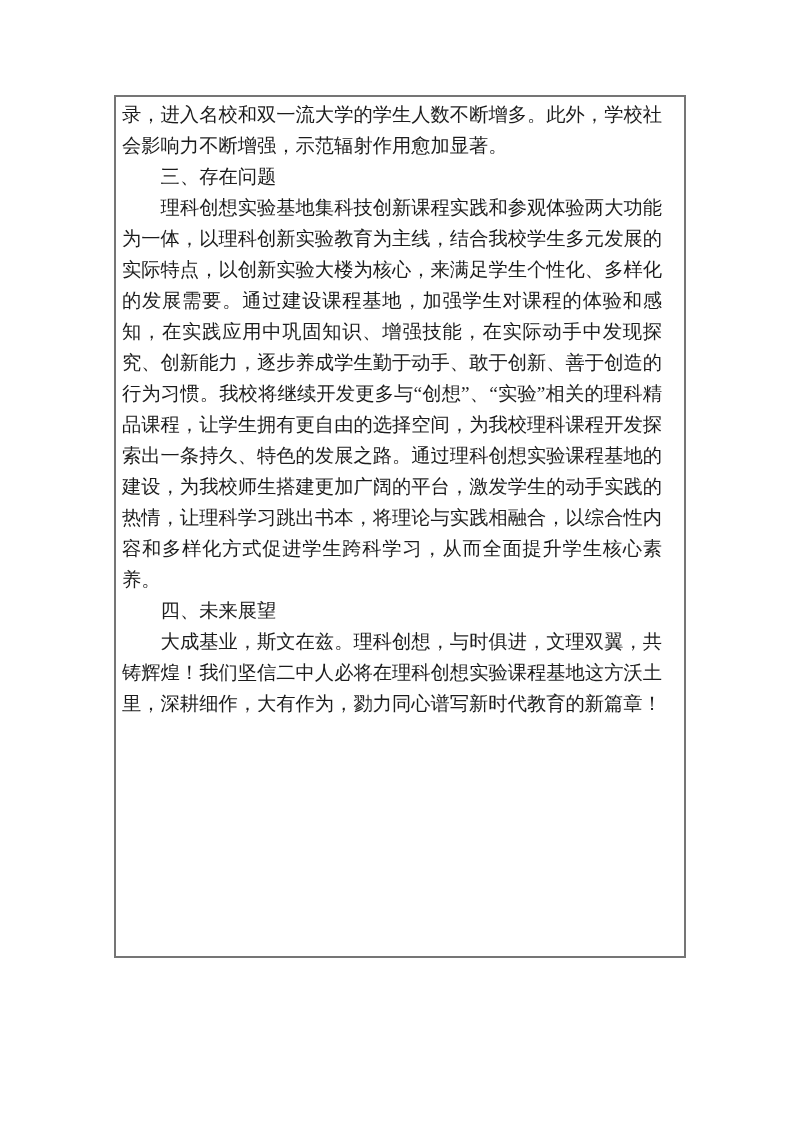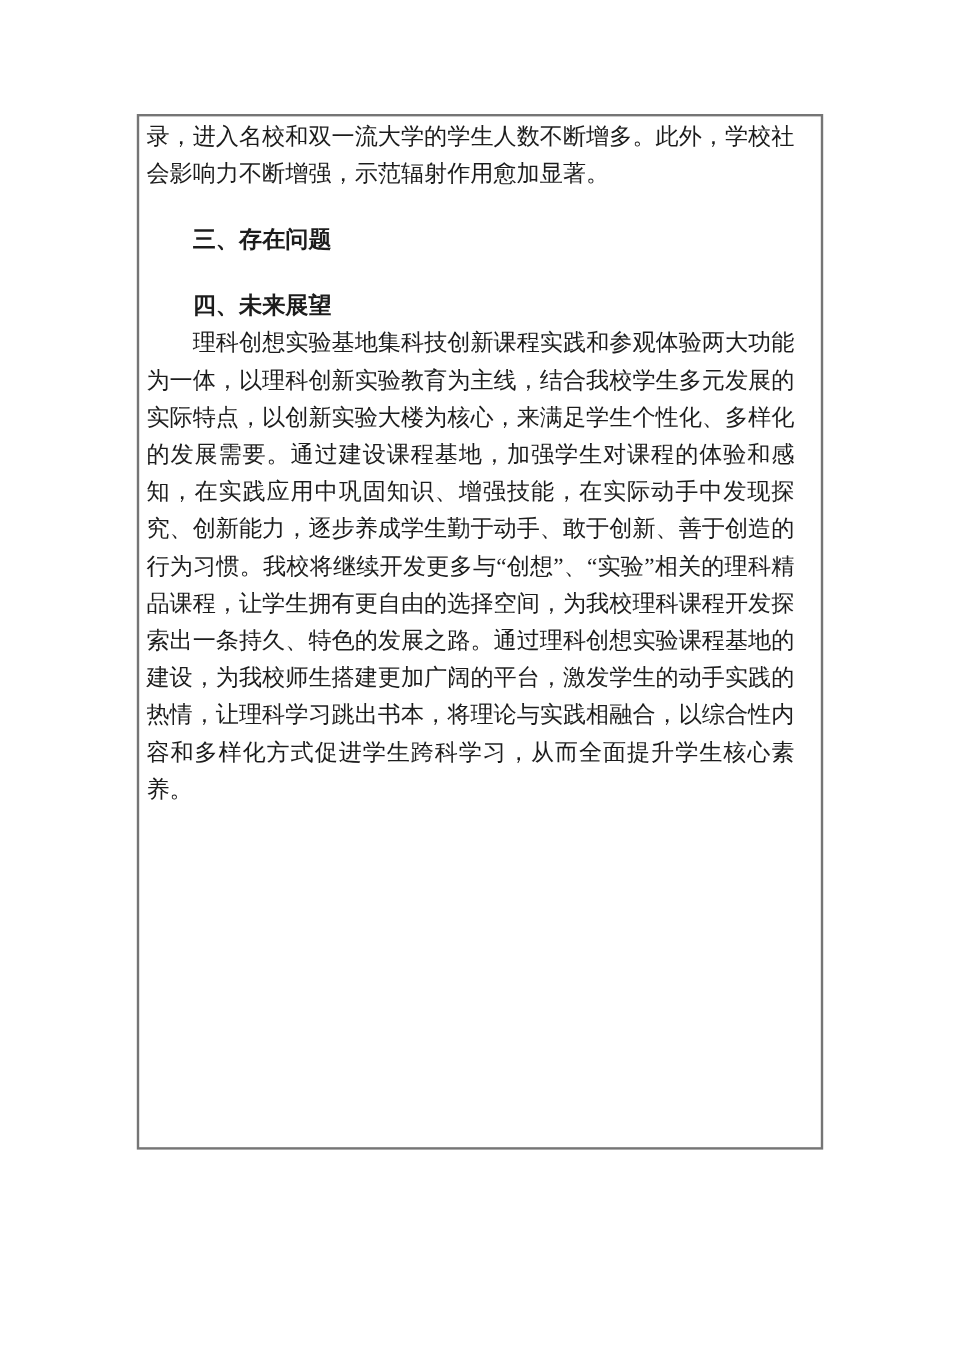--- a/index.html
+++ b/index.html
@@ -38,27 +38,27 @@
     color: #1c1c1c;
     text-align: justify;
     text-justify: inter-ideograph;
     word-break: break-all;
     overflow-wrap: anywhere;
   }
   .indent {
     text-indent: 2em;
   }
   .heading {
-    font-weight: bold;
-    margin-top: 24px;
+    font-weight: normal;
   }
 </style>
 </head>
 <body>
 
 <div class="page">
   <div class="text-cell">
     <p class="para">录，进入名校和双一流大学的学生人数不断增多。此外，学校社会影响力不断增强，示范辐射作用愈加显著。</p>
     <p class="para indent heading">三、存在问题</p>
+    <p class="para indent">理科创想实验基地集科技创新课程实践和参观体验两大功能为一体，以理科创新实验教育为主线，结合我校学生多元发展的实际特点，以创新实验大楼为核心，来满足学生个性化、多样化的发展需要。通过建设课程基地，加强学生对课程的体验和感知，在实践应用中巩固知识、增强技能，在实际动手中发现探究、创新能力，逐步养成学生勤于动手、敢于创新、善于创造的行为习惯。我校将继续开发更多与“创想”、“实验”相关的理科精品课程，让学生拥有更自由的选择空间，为我校理科课程开发探索出一条持久、特色的发展之路。通过理科创想实验课程基地的建设，为我校师生搭建更加广阔的平台，激发学生的动手实践的热情，让理科学习跳出书本，将理论与实践相融合，以综合性内容和多样化方式促进学生跨科学习，从而全面提升学生核心素养。</p>
     <p class="para indent heading">四、未来展望</p>
-    <p class="para indent">理科创想实验基地集科技创新课程实践和参观体验两大功能为一体，以理科创新实验教育为主线，结合我校学生多元发展的实际特点，以创新实验大楼为核心，来满足学生个性化、多样化的发展需要。通过建设课程基地，加强学生对课程的体验和感知，在实践应用中巩固知识、增强技能，在实际动手中发现探究、创新能力，逐步养成学生勤于动手、敢于创新、善于创造的行为习惯。我校将继续开发更多与“创想”、“实验”相关的理科精品课程，让学生拥有更自由的选择空间，为我校理科课程开发探索出一条持久、特色的发展之路。通过理科创想实验课程基地的建设，为我校师生搭建更加广阔的平台，激发学生的动手实践的热情，让理科学习跳出书本，将理论与实践相融合，以综合性内容和多样化方式促进学生跨科学习，从而全面提升学生核心素养。</p>
+    <p class="para indent">大成基业，斯文在兹。理科创想，与时俱进，文理双翼，共铸辉煌！我们坚信二中人必将在理科创想实验课程基地这方沃土里，深耕细作，大有作为，勠力同心谱写新时代教育的新篇章！</p>
   </div>
 </div>
 
 </body></html>

